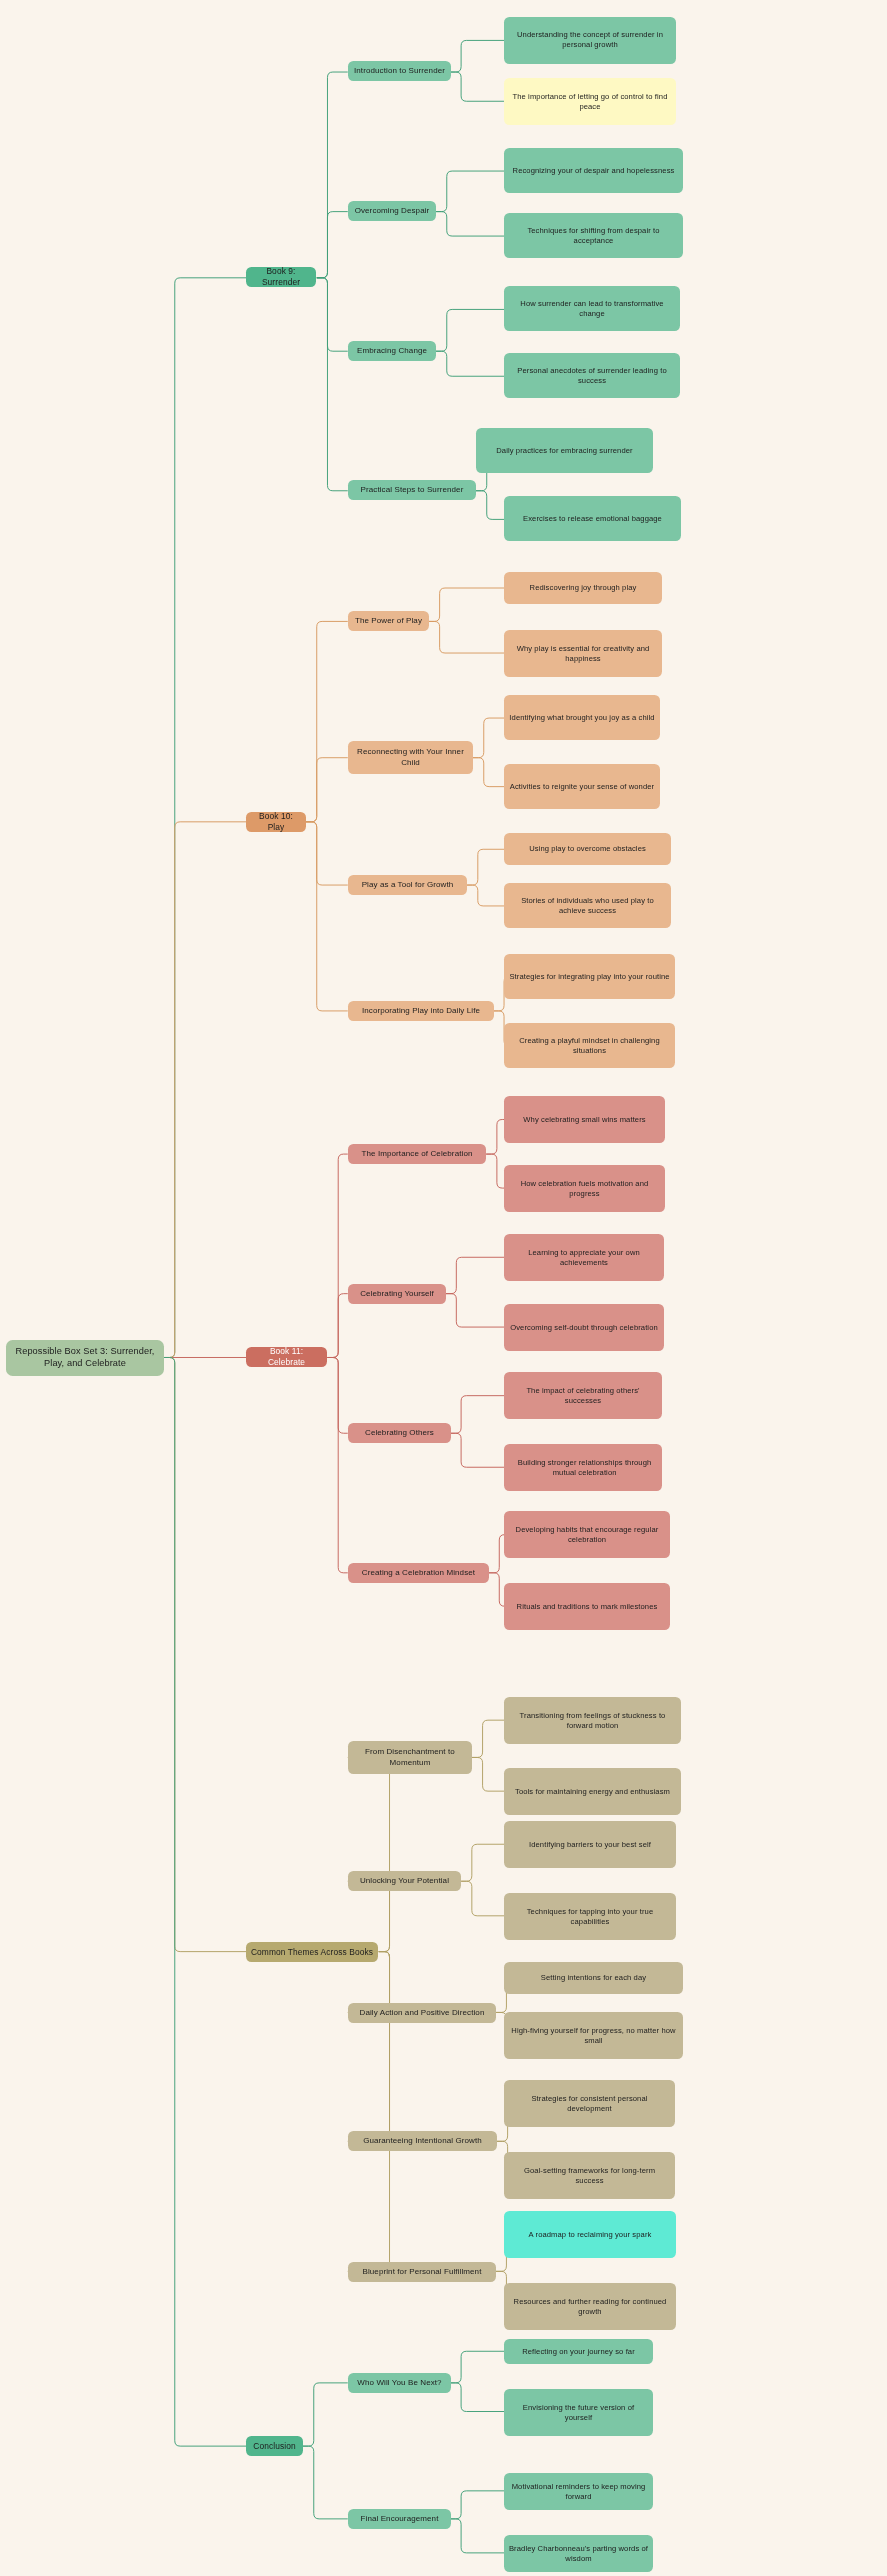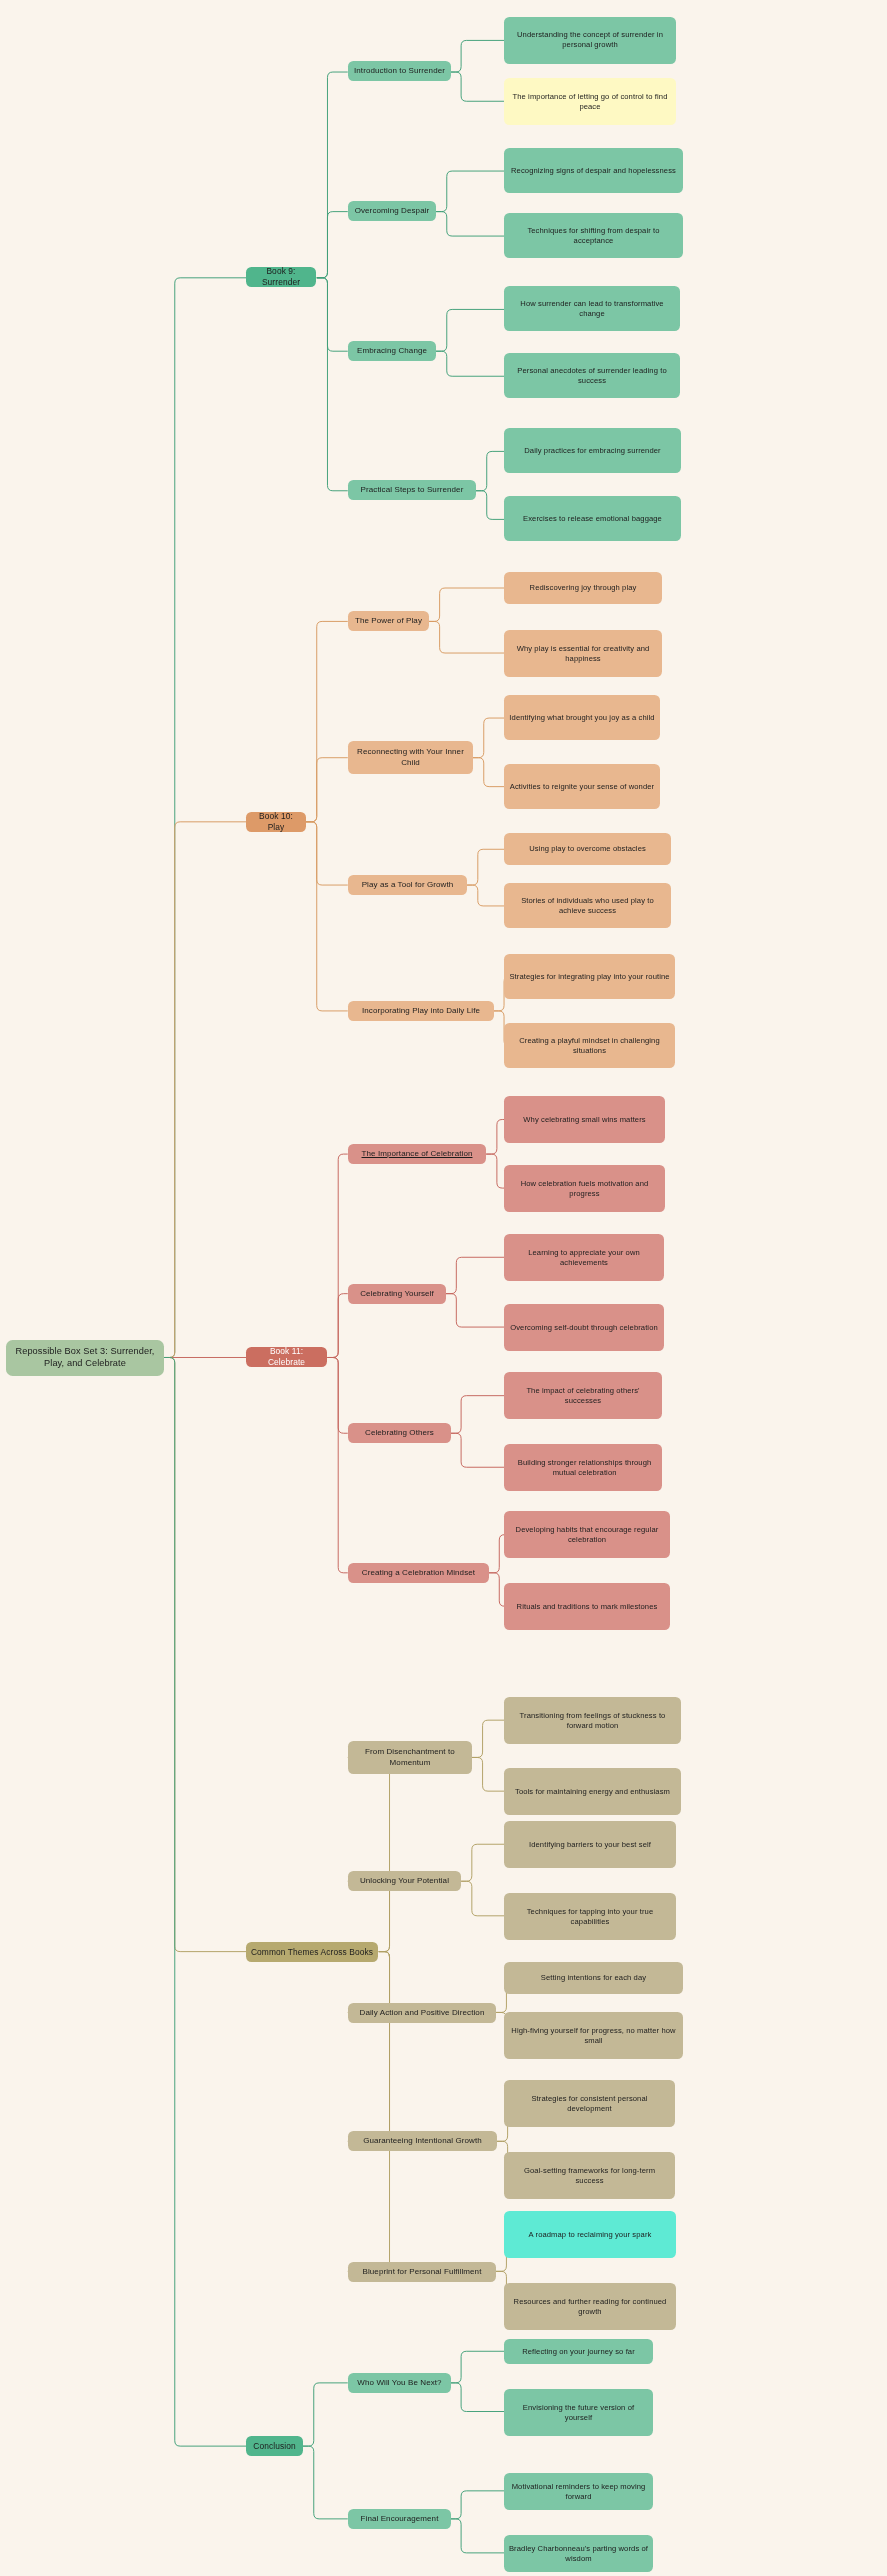--- a/index.html
+++ b/index.html
@@ -97,43 +97,43 @@
       <path d="M 755 4222 L 764 4222 Q 773 4222 773 4213 L 773 4184 Q 773 4175 782 4175 L 845 4175" fill="none" stroke="#3f9e78" stroke-width="1.6"></path>
       <path d="M 755 4222 L 764 4222 Q 773 4222 773 4231 L 773 4270 Q 773 4279 782 4279 L 845 4279" fill="none" stroke="#3f9e78" stroke-width="1.6"></path>
     </svg>
   <div id="node-layer">
       <div class="node root" style="left: 6px; top: 1340px; width: 158px; height: 36px; background: rgb(169, 198, 161);">Repossible Box Set 3: Surrender, Play, and Celebrate</div>
       <div class="node lvl1" style="left: 246px; top: 267px; width: 70px; height: 20px; background: rgb(80, 181, 140);">Book 9: Surrender</div>
       <div class="node lvl2" style="left: 348px; top: 61px; width: 103px; height: 20px; background: rgb(124, 198, 165);">Introduction to Surrender</div>
       <div class="node lvl3" style="left: 504px; top: 16.7px; width: 172px; height: 47px; background: rgb(124, 198, 165);">Understanding the concept of surrender in personal growth</div>
       <div class="node lvl3" style="left: 504px; top: 78px; width: 172px; height: 47px; background: #fef9c3;">The importance of letting go of control to find peace</div>
       <div class="node lvl2" style="left: 348px; top: 201px; width: 88px; height: 20px; background: rgb(124, 198, 165);">Overcoming Despair</div>
-      <div class="node lvl3" style="left: 504px; top: 148px; width: 179px; height: 45px; background: rgb(124, 198, 165);">Recognizing signs of despair and hopelessness</div>
+      <div class="node lvl3" style="left: 504px; top: 148px; width: 179px; height: 45px; background: rgb(124, 198, 165);">Recognizing your of despair and hopelessness</div>
       <div class="node lvl3" style="left: 504px; top: 213px; width: 179px; height: 45px; background: rgb(124, 198, 165);">Techniques for shifting from despair to acceptance</div>
       <div class="node lvl2" style="left: 348px; top: 341px; width: 88px; height: 20px; background: rgb(124, 198, 165);">Embracing Change</div>
       <div class="node lvl3" style="left: 504px; top: 286px; width: 176px; height: 45px; background: rgb(124, 198, 165);">How surrender can lead to transformative change</div>
       <div class="node lvl3" style="left: 504px; top: 353px; width: 176px; height: 45px; background: rgb(124, 198, 165);">Personal anecdotes of surrender leading to success</div>
       <div class="node lvl2" style="left: 348px; top: 480px; width: 128px; height: 20px; background: rgb(124, 198, 165);">Practical Steps to Surrender</div>
-      <div class="node lvl3" style="left: 504px; top: 428px; width: 177px; height: 45px; background: rgb(124, 198, 165); text-align: right;">Daily practices for embracing surrender</div>
+      <div class="node lvl3" style="left: 476px; top: 428px; width: 177px; height: 45px; background: rgb(124, 198, 165); text-align: right;">Daily practices for embracing surrender</div>
       <div class="node lvl3" style="left: 504px; top: 496px; width: 177px; height: 45px; background: rgb(124, 198, 165);">Exercises to release emotional baggage</div>
       <div class="node lvl1" style="left: 246px; top: 812px; width: 60px; height: 20px; background: rgb(221, 154, 104);">Book 10: Play</div>
       <div class="node lvl2" style="left: 348px; top: 611px; width: 81px; height: 20px; background: rgb(232, 183, 143);">The Power of Play</div>
       <div class="node lvl3" style="left: 504px; top: 572px; width: 158px; height: 32px; background: rgb(232, 183, 143);">Rediscovering joy through play</div>
       <div class="node lvl3" style="left: 504px; top: 630px; width: 158px; height: 47px; background: rgb(232, 183, 143);">Why play is essential for creativity and happiness</div>
       <div class="node lvl2" style="left: 348px; top: 741px; width: 125px; height: 33px; background: rgb(232, 183, 143);">Reconnecting with Your Inner Child</div>
       <div class="node lvl3" style="left: 504px; top: 695px; width: 156px; height: 45px; background: rgb(232, 183, 143);">Identifying what brought you joy as a child</div>
       <div class="node lvl3" style="left: 504px; top: 764px; width: 156px; height: 45px; background: rgb(232, 183, 143);">Activities to reignite your sense of wonder</div>
       <div class="node lvl2" style="left: 348px; top: 875px; width: 119px; height: 20px; background: rgb(232, 183, 143);">Play as a Tool for Growth</div>
       <div class="node lvl3" style="left: 504px; top: 833px; width: 167px; height: 32px; background: rgb(232, 183, 143); text-align: center;">Using play to overcome obstacles</div>
       <div class="node lvl3" style="left: 504px; top: 883px; width: 167px; height: 45px; background: rgb(232, 183, 143);">Stories of individuals who used play to achieve success</div>
       <div class="node lvl2" style="left: 348px; top: 1001px; width: 146px; height: 20px; background: rgb(232, 183, 143);">Incorporating Play into Daily Life</div>
       <div class="node lvl3" style="left: 504px; top: 954px; width: 171px; height: 45px; background: rgb(232, 183, 143);">Strategies for integrating play into your routine</div>
       <div class="node lvl3" style="left: 504px; top: 1023px; width: 171px; height: 45px; background: rgb(232, 183, 143);">Creating a playful mindset in challenging situations</div>
       <div class="node lvl1 white-text" style="left: 246px; top: 1347px; width: 81px; height: 20px; background: rgb(203, 110, 96);">Book 11: Celebrate</div>
-      <div class="node lvl2" style="left: 348px; top: 1144px; width: 138px; height: 20px; background: rgb(217, 145, 137); text-decoration: underline;">The Importance of Celebration</div>
+      <div class="node lvl2" style="left: 348px; top: 1144px; width: 138px; height: 20px; background: rgb(217, 145, 137);">The Importance of Celebration</div>
       <div class="node lvl3" style="left: 504px; top: 1096px; width: 161px; height: 47px; background: rgb(217, 145, 137);">Why celebrating small wins matters</div>
       <div class="node lvl3" style="left: 504px; top: 1165px; width: 161px; height: 47px; background: rgb(217, 145, 137);">How celebration fuels motivation and progress</div>
       <div class="node lvl2" style="left: 348px; top: 1284px; width: 98px; height: 20px; background: rgb(217, 145, 137);">Celebrating Yourself</div>
       <div class="node lvl3" style="left: 504px; top: 1234px; width: 160px; height: 47px; background: rgb(217, 145, 137);">Learning to appreciate your own achievements</div>
       <div class="node lvl3" style="left: 504px; top: 1304px; width: 160px; height: 47px; background: rgb(217, 145, 137);">Overcoming self-doubt through celebration</div>
       <div class="node lvl2" style="left: 348px; top: 1423px; width: 103px; height: 20px; background: rgb(217, 145, 137);">Celebrating Others</div>
       <div class="node lvl3" style="left: 504px; top: 1372px; width: 158px; height: 47px; background: rgb(217, 145, 137);">The impact of celebrating others' successes</div>
       <div class="node lvl3" style="left: 504px; top: 1444px; width: 158px; height: 47px; background: rgb(217, 145, 137); padding-left: 8px;">Building stronger relationships through mutual celebration</div>
       <div class="node lvl2" style="left: 348px; top: 1563px; width: 141px; height: 20px; background: rgb(217, 145, 137);">Creating a Celebration Mindset</div>
       <div class="node lvl3" style="left: 504px; top: 1511px; width: 166px; height: 47px; background: rgb(217, 145, 137);">Developing habits that encourage regular celebration</div>

